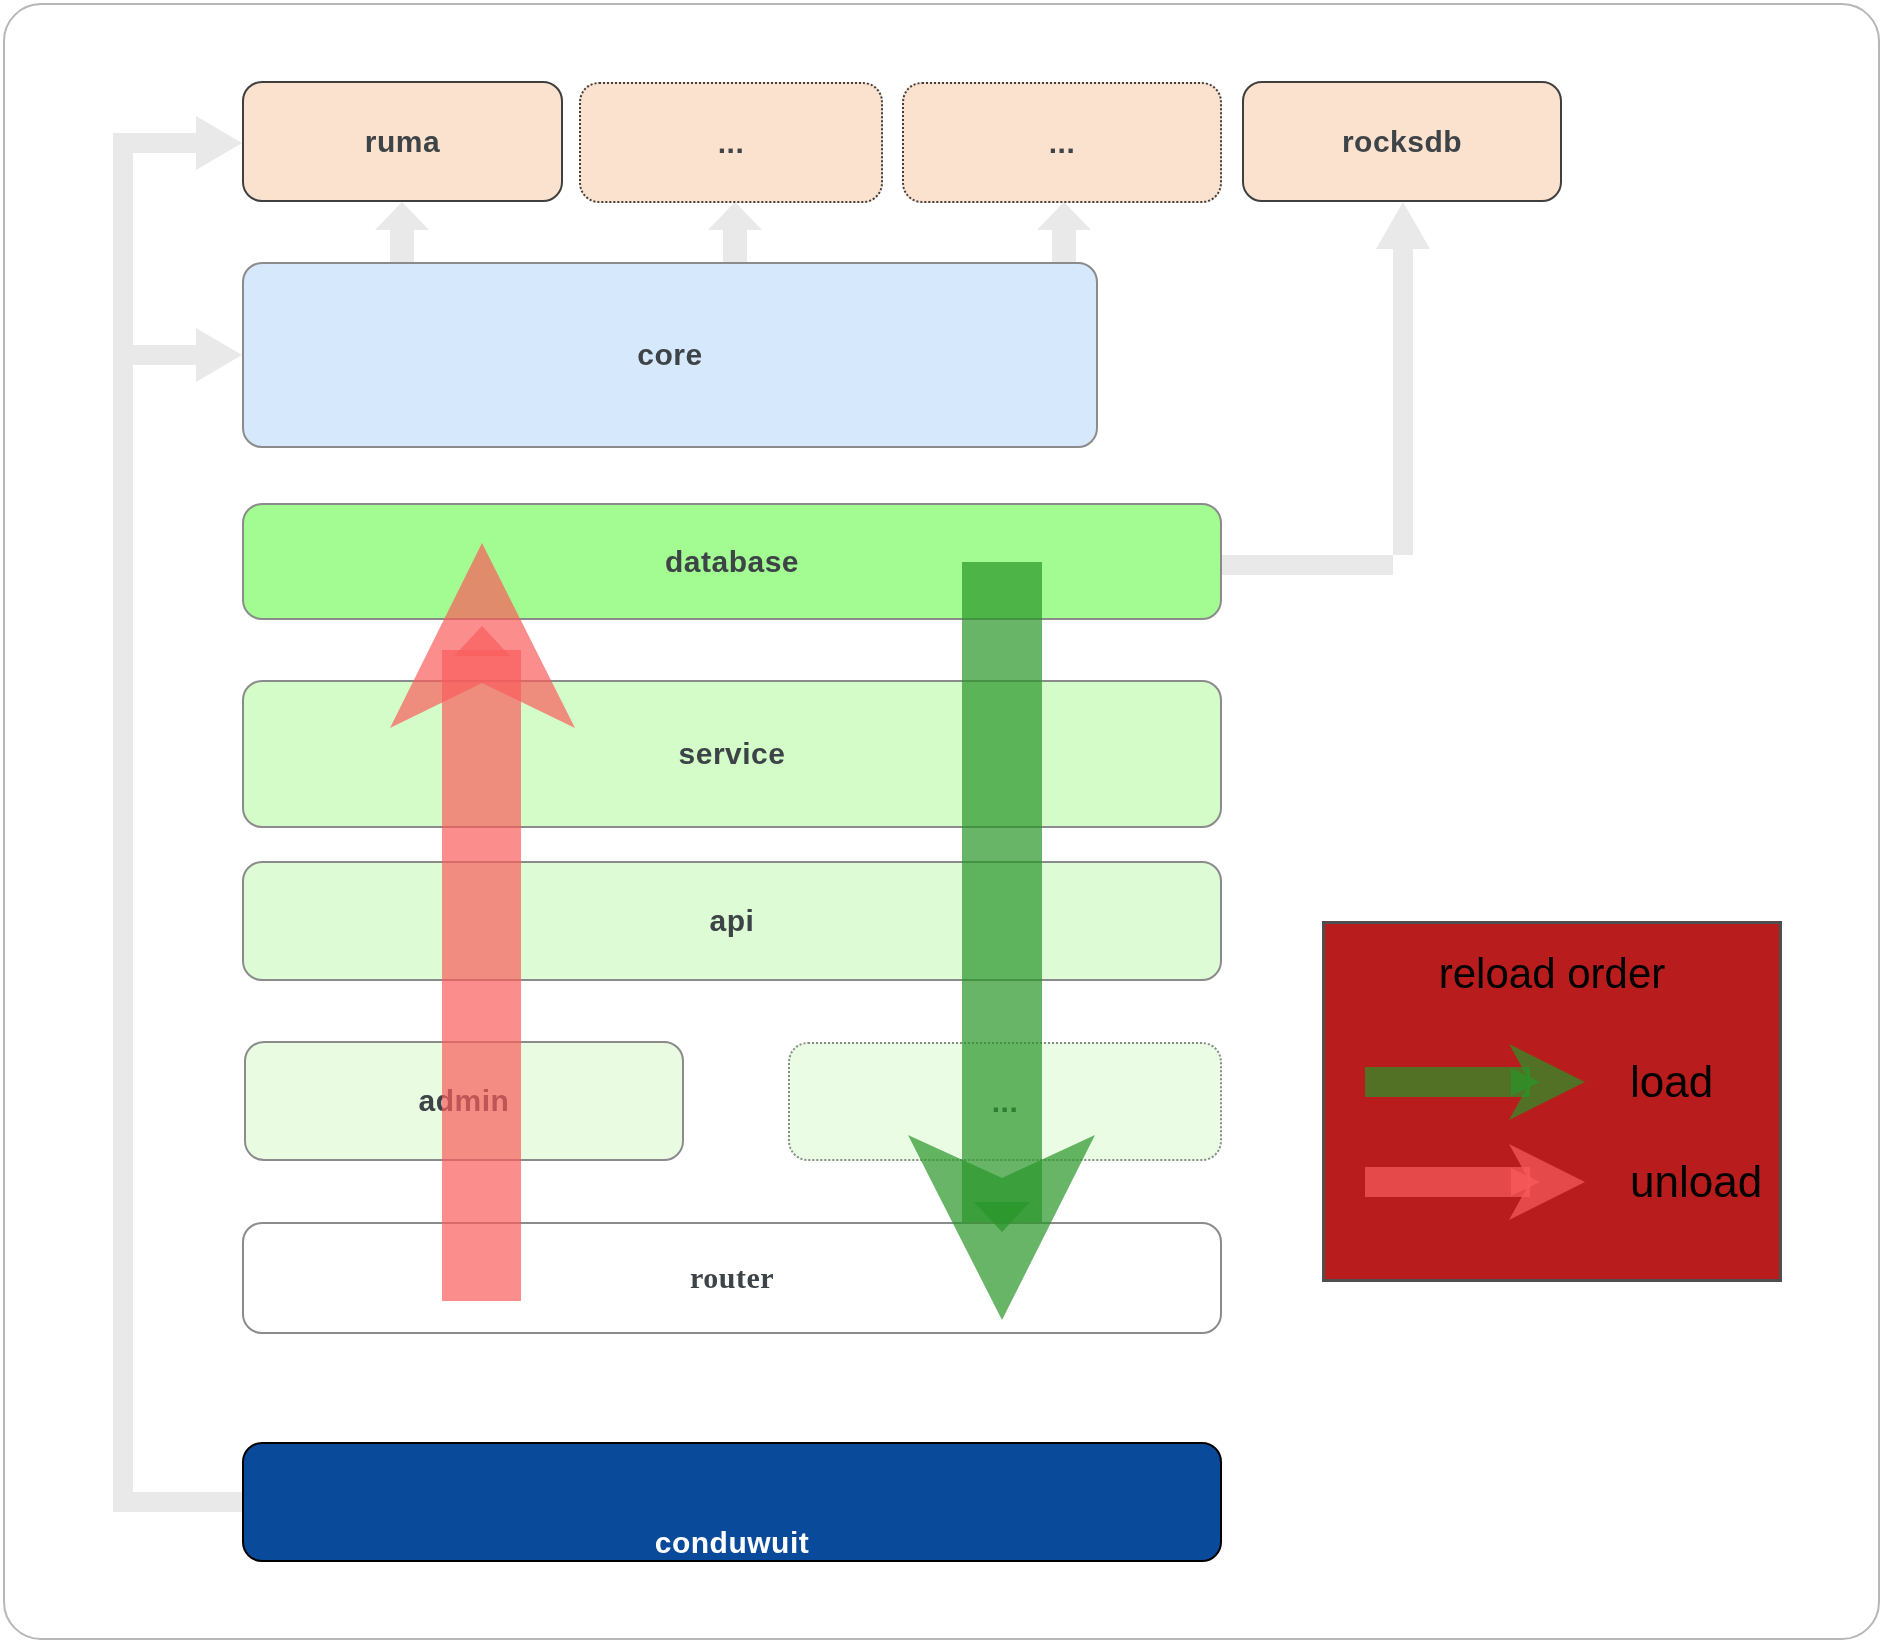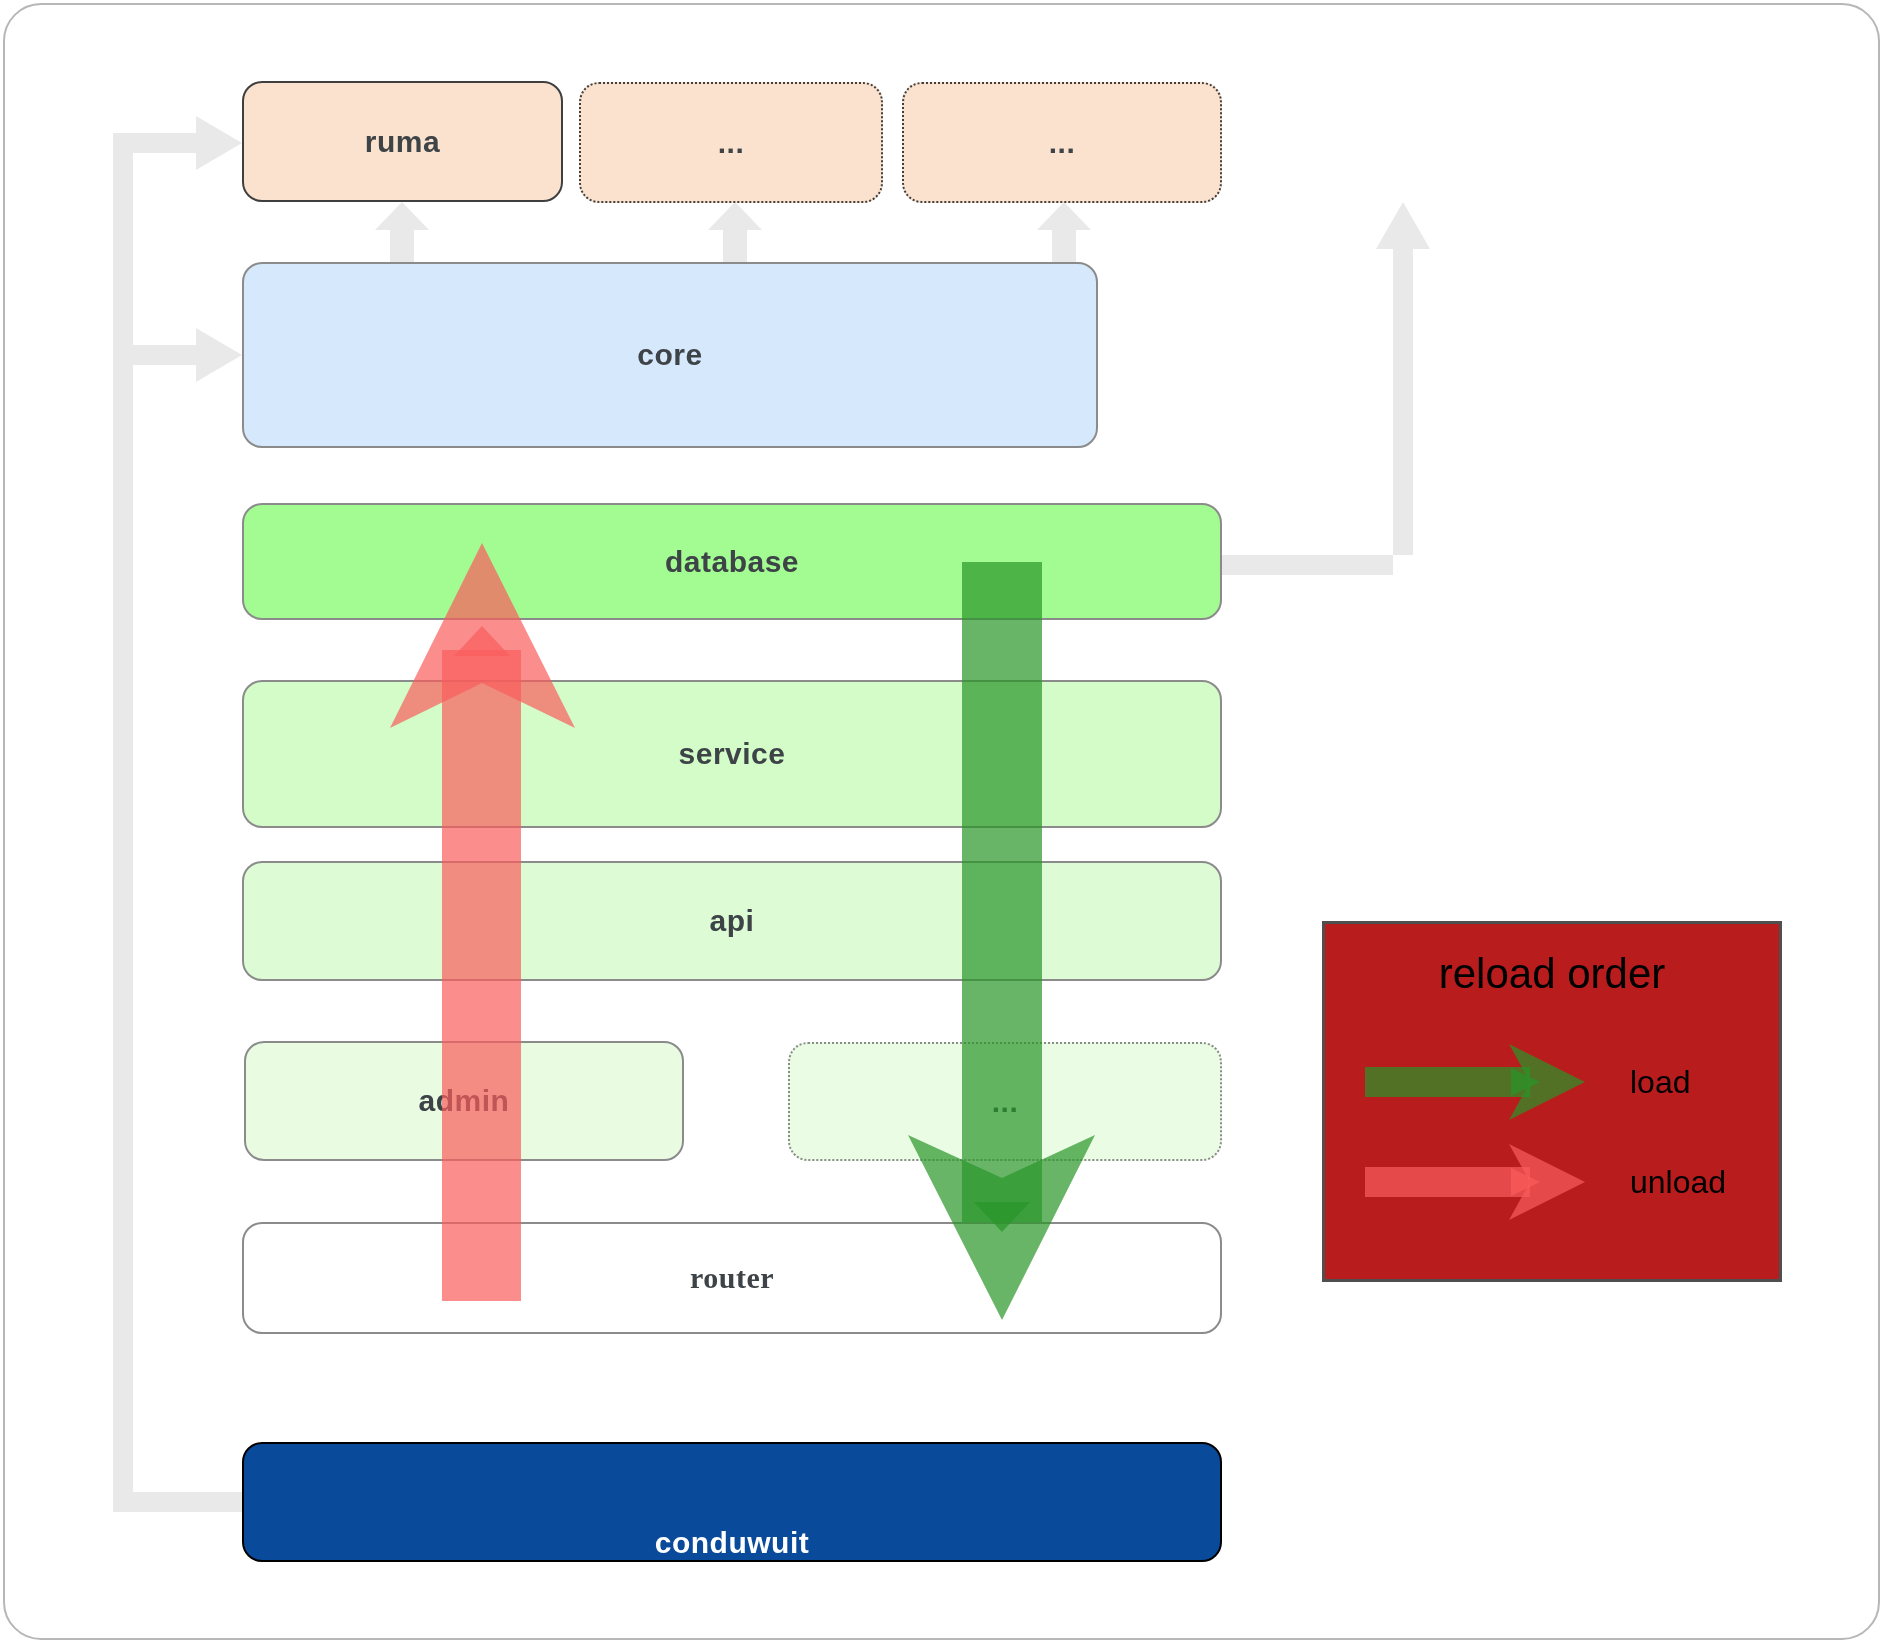--- a/index.html
+++ b/index.html
@@ -37,21 +37,21 @@
   .legend-title{
     position:absolute;left:0;top:26px;width:100%;text-align:center;
     font-size:42px;color:#000000;font-weight:400;
   }
   .legend-row{position:absolute;left:0;width:100%;height:90px;}
   .legend-row.row-load{top:113px;}
   .legend-row.row-unload{top:213px;}
   .legend-row svg{position:absolute;left:0;top:0;}
   .legend-label{
     position:absolute;left:305px;top:0;height:90px;display:flex;align-items:center;
-    font-size:32px;color:#000000;font-weight:400;
+    font-size:44px;color:#000000;font-weight:400;
   }
 </style>
 </head>
 <body>
 
 <div class="canvas">
 
   <div class="outer-frame"></div>
 
   <svg class="underlay" width="1883" height="1643">
@@ -76,20 +76,23 @@
   </svg>
 
   <div class="node" id="n-ruma">
       <span>ruma</span>
     </div>
   <div class="node" id="n-dots1">
       <span>...</span>
     </div>
   <div class="node" id="n-dots2">
       <span>...</span>
+    </div>
+  <div class="node" id="n-rocksdb">
+      <span>rocksdb</span>
     </div>
   <div class="node" id="n-core">
       <span>core</span>
     </div>
   <div class="node" id="n-database">
       <span>database</span>
     </div>
   <div class="node" id="n-service">
       <span>service</span>
     </div>

